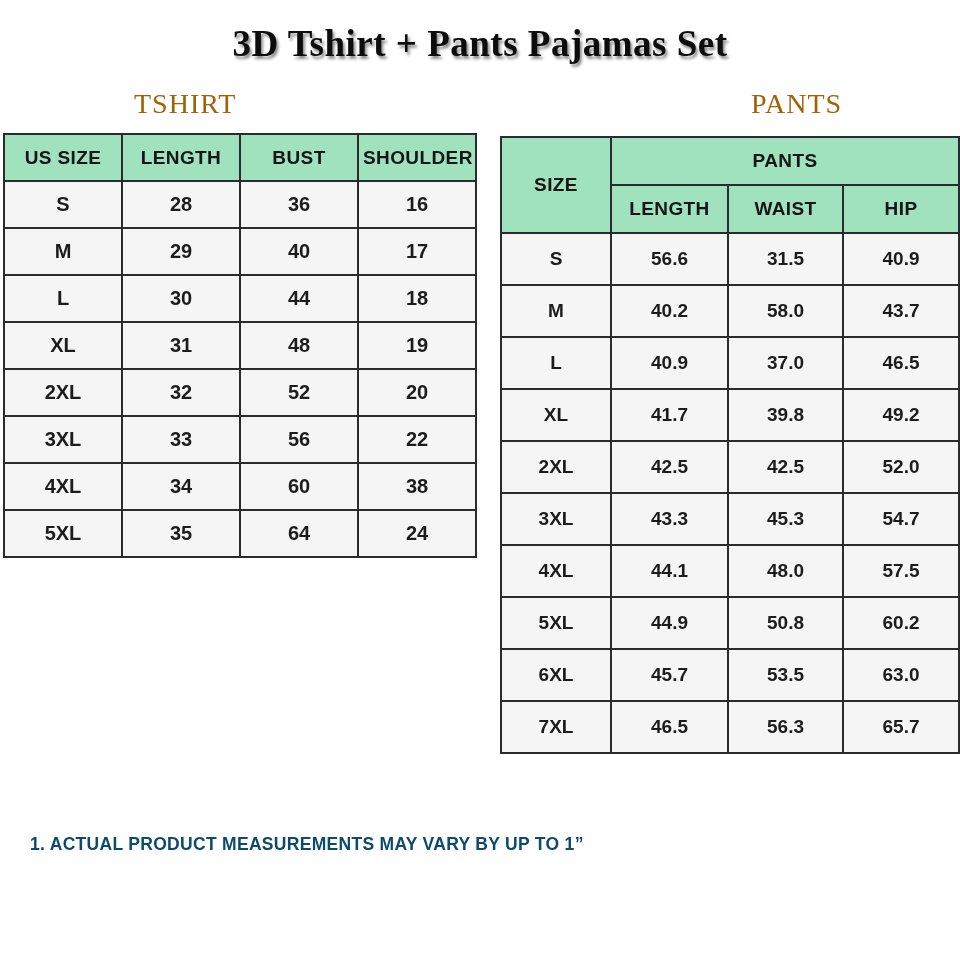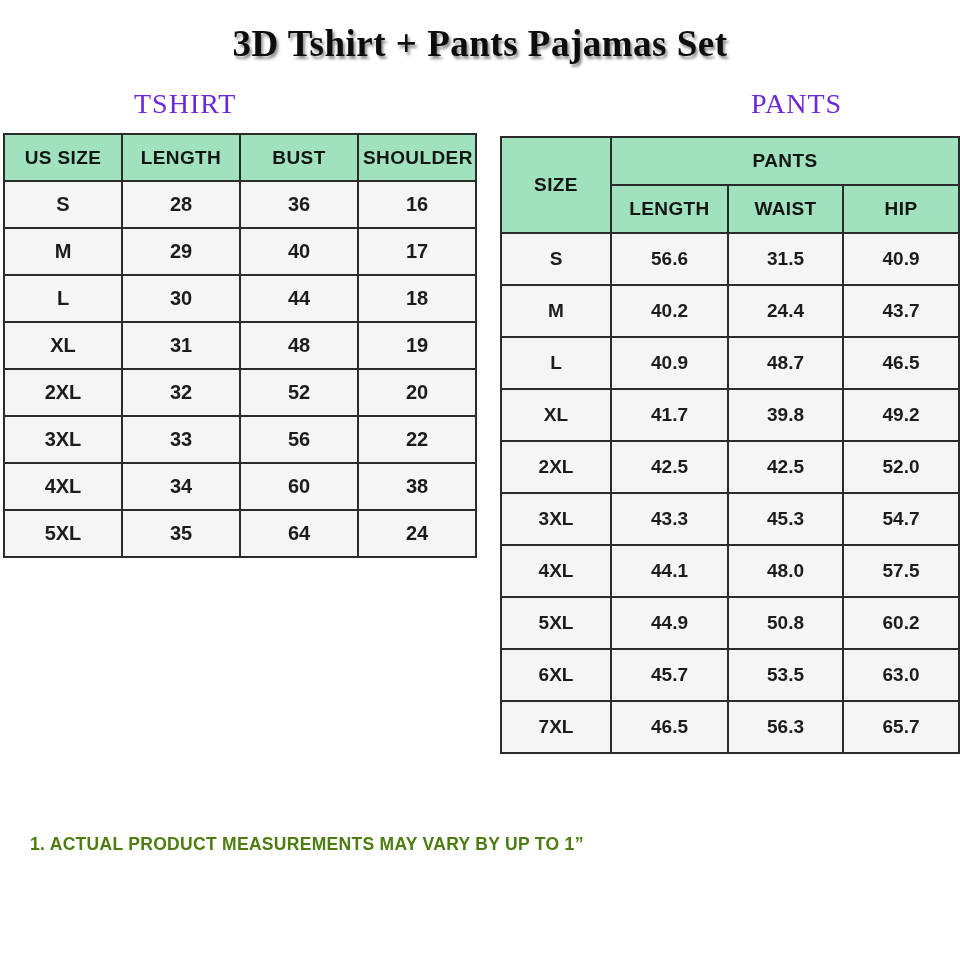--- a/index.html
+++ b/index.html
@@ -22,21 +22,21 @@
     color: #0d0d0d;
     text-shadow: 2px 3px 3px rgba(0,0,0,0.45);
     letter-spacing: 0.5px;
   }
   .section-heading {
     position: absolute;
     top: 88px;
     font-family: "Liberation Serif", serif;
     font-weight: 500;
     font-size: 28px;
-    color: #6d28d9;
+    color: #a16207;
     letter-spacing: 1px;
   }
   .heading-tshirt { left: 134px; }
   .heading-pants  { left: 751px; }
 
   table.size-table {
     position: absolute;
     border-collapse: collapse;
     table-layout: fixed;
     background: #ffffff;
@@ -67,21 +67,21 @@
 
   .pants-table { left: 500px; top: 136px; width: 458px; }
   .pants-table thead tr { height: 48px; }
   .pants-table tbody tr { height: 52px; }
   .pants-table td { font-size: 19px; }
 
   .notes {
     position: absolute;
     left: 30px;
     top: 832px;
-    color: #4d7c0f;
+    color: #0c4a6e;
     font-weight: 700;
     font-size: 17.5px;
     line-height: 25px;
     letter-spacing: 0.3px;
   }
 </style>
 </head>
 <body>
 
 <div class="canvas">
@@ -173,27 +173,27 @@
     <tbody>
         <tr>
           <td>S</td>
           <td>56.6</td>
           <td>31.5</td>
           <td>40.9</td>
         </tr>
         <tr>
           <td>M</td>
           <td>40.2</td>
-          <td>24.4</td>
+          <td>58.0</td>
           <td>43.7</td>
         </tr>
         <tr>
           <td>L</td>
           <td>40.9</td>
-          <td>48.7</td>
+          <td>37.0</td>
           <td>46.5</td>
         </tr>
         <tr>
           <td>XL</td>
           <td>41.7</td>
           <td>39.8</td>
           <td>49.2</td>
         </tr>
         <tr>
           <td>2XL</td>

